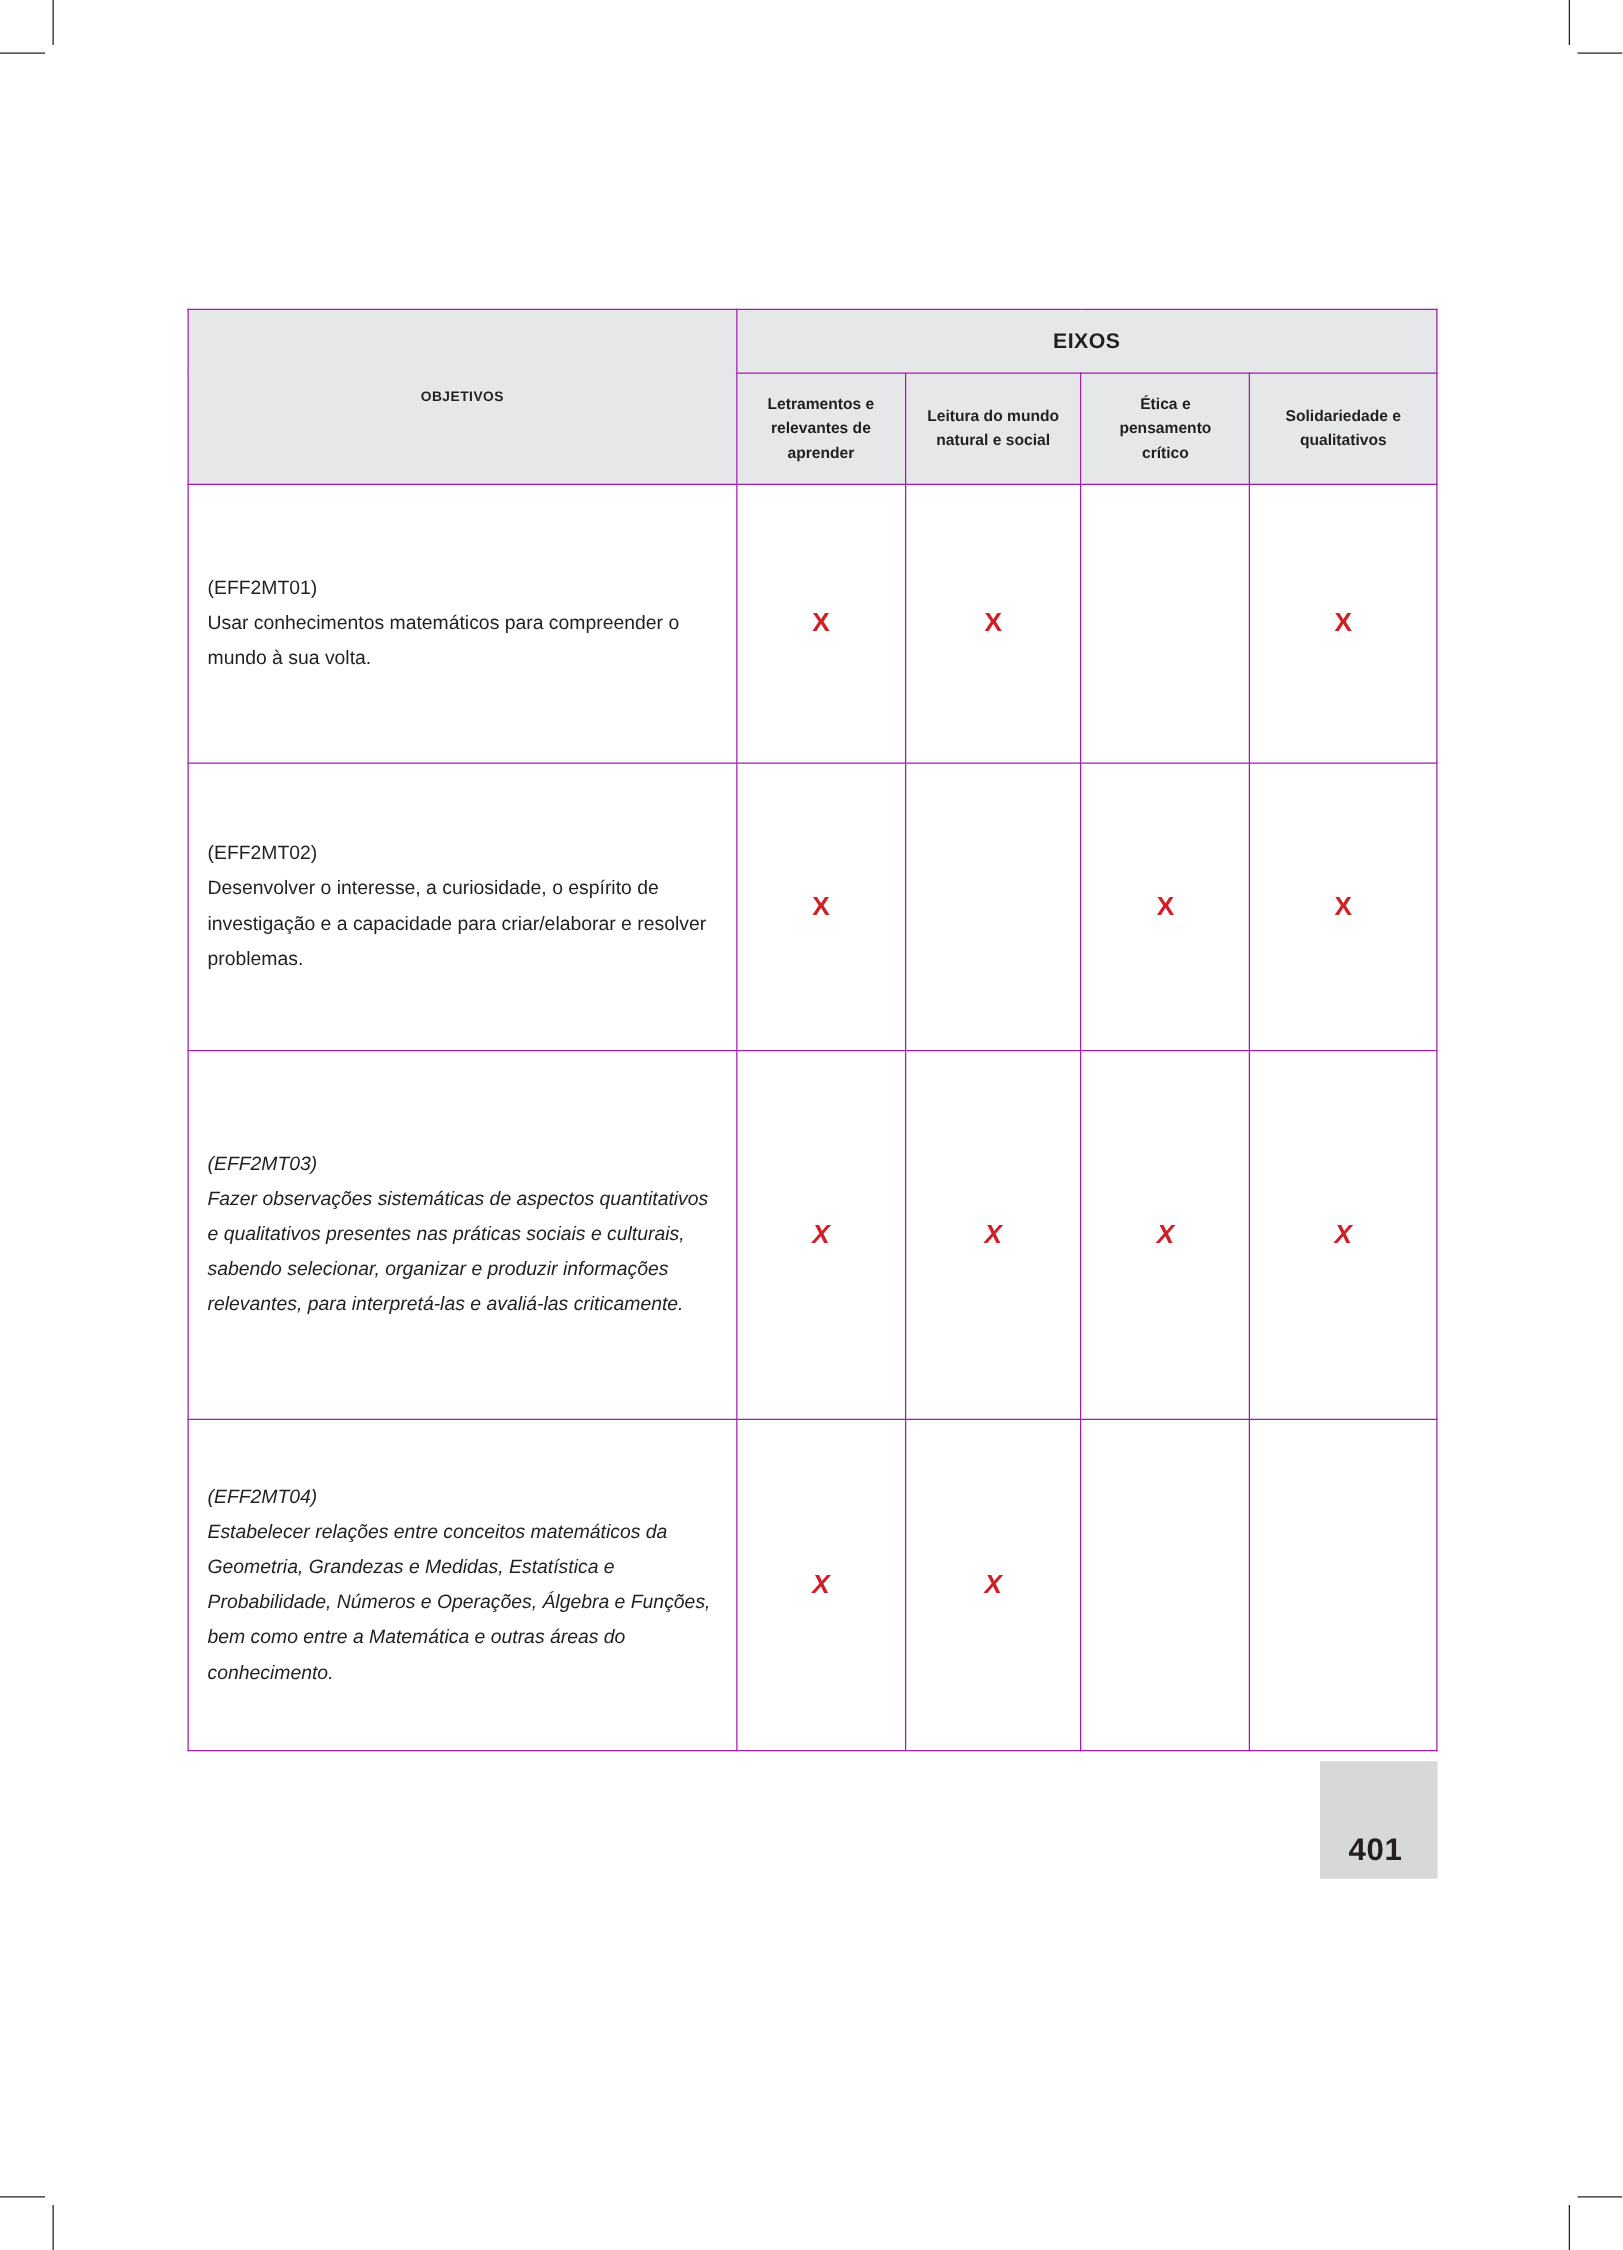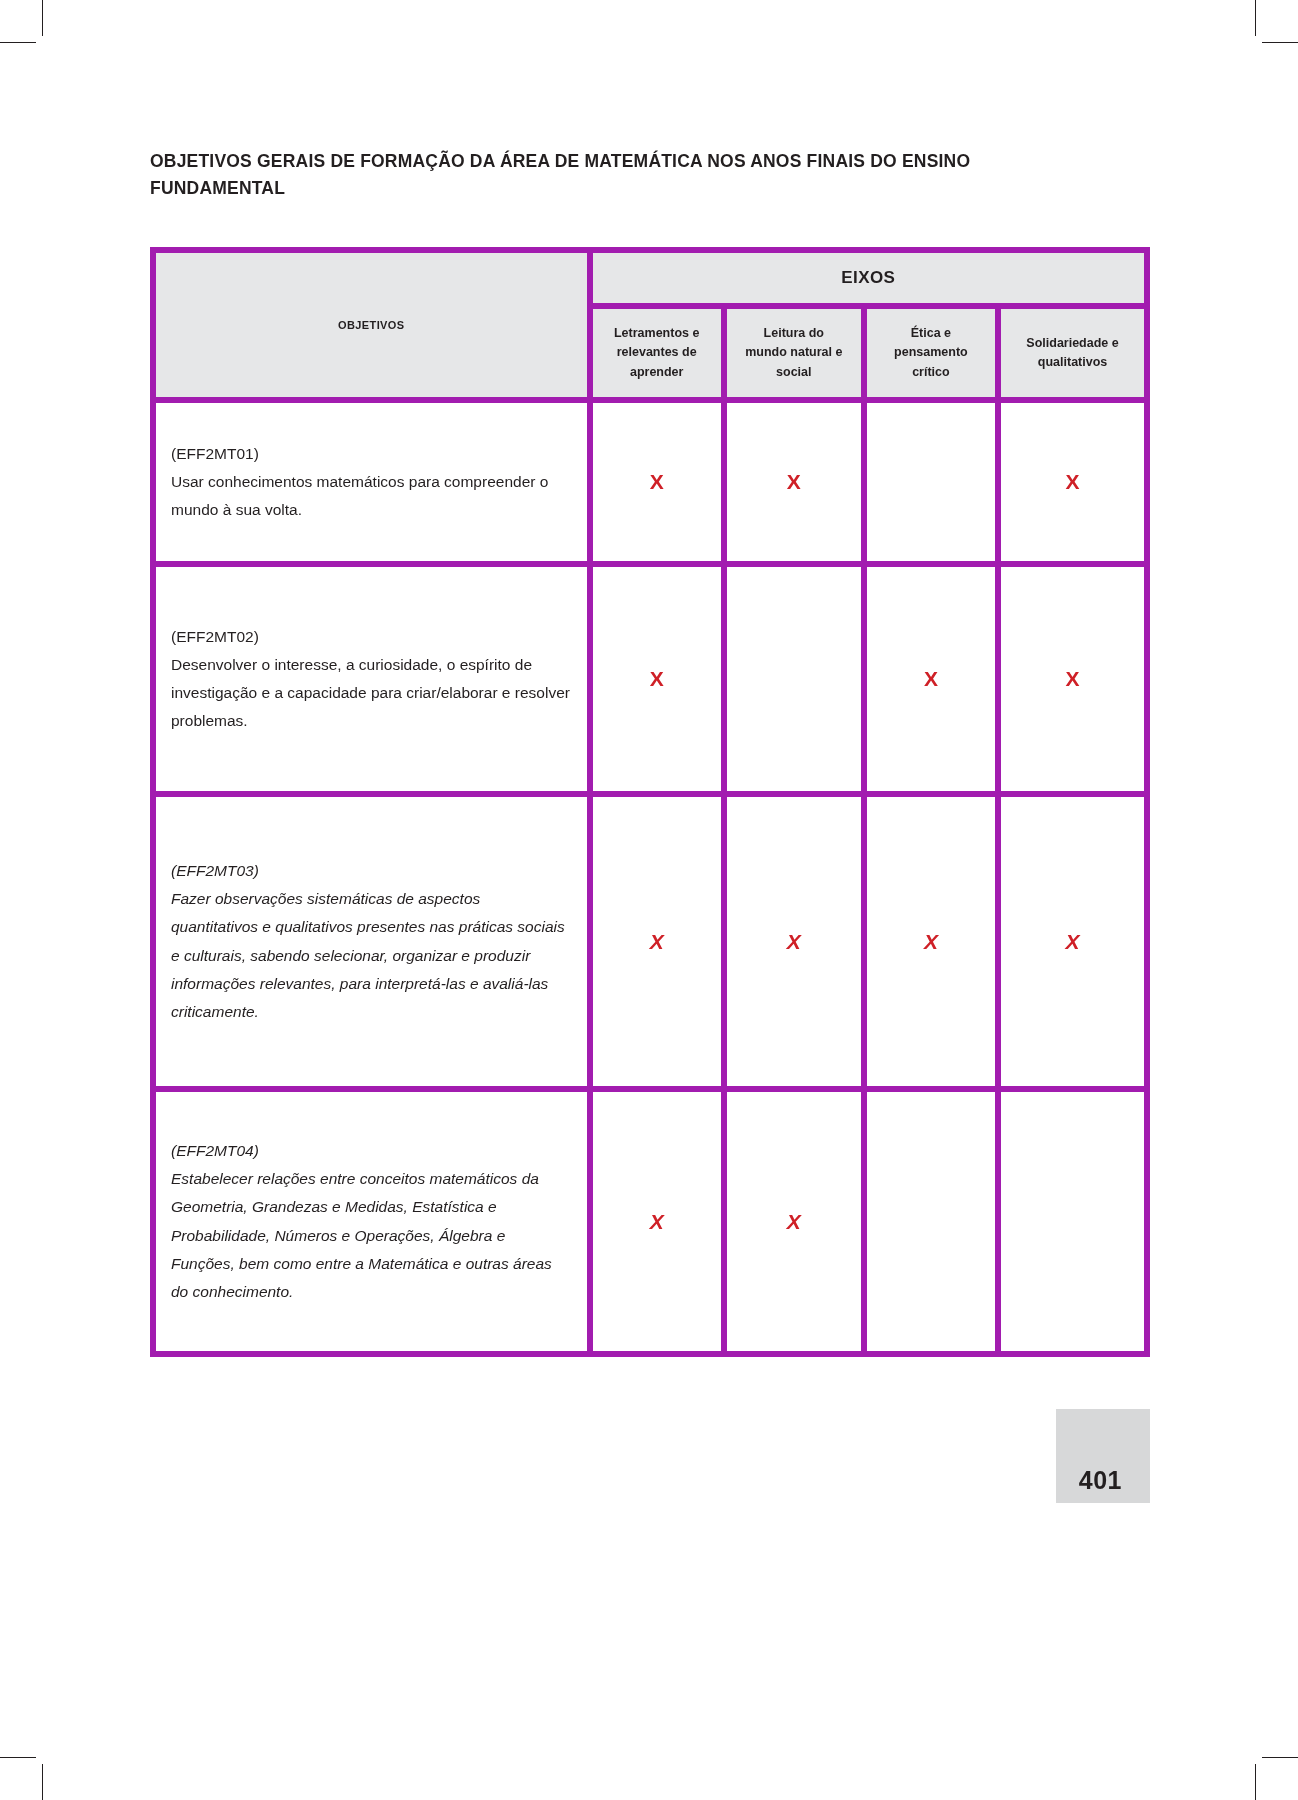--- a/index.html
+++ b/index.html
@@ -58,21 +58,21 @@
   table.matrix {
     position: absolute;
     top: 247px;
     left: 0px;
     width: 1000px;
     border-collapse: collapse;
     table-layout: fixed;
   }
 
   table.matrix td, table.matrix th {
-    border: 6px solid #a21caf;
+    border: 1px solid #a21caf;
     vertical-align: middle;
     padding: 15px;
   }
 
   .hdr-cell {
     background: #e6e7e8;
   }
 
   .eixos-title {
     text-align: center;
@@ -118,21 +118,21 @@
   .mark {
     font-size: 21px;
     font-weight: bold;
     color: #cf2027;
     line-height: 1;
     display: inline-block;
   }
   .mark.empty { visibility: hidden; }
 
   
-  .r1 { height: 164px; }
+  .r1 { height: 223px; }
   .r2 { height: 230px; }
   .r3 { height: 295px; font-style: italic; }
   .r4 { height: 265px; font-style: italic; }
 
   
   .page-number-box {
     position: absolute;
     right: 0px;
     top: 1409px;
     width: 94px;
@@ -156,21 +156,20 @@
 <div class="crop crop-h cm-tl-h"></div>
 <div class="crop crop-v cm-tr-v"></div>
 <div class="crop crop-h cm-tr-h"></div>
 <div class="crop crop-v cm-bl-v"></div>
 <div class="crop crop-h cm-bl-h"></div>
 <div class="crop crop-v cm-br-v"></div>
 <div class="crop crop-h cm-br-h"></div>
 
 <div class="page">
 
-  <div class="doc-title">OBJETIVOS GERAIS DE FORMAÇÃO DA ÁREA DE MATEMÁTICA NOS ANOS FINAIS DO ENSINO FUNDAMENTAL</div>
 
   <table class="matrix">
     <colgroup>
       <col style="width:390px">
       <col style="width:120px">
       <col style="width:125px">
       <col style="width:120px">
       <col style="width:133px">
     </colgroup>
     <tbody>

